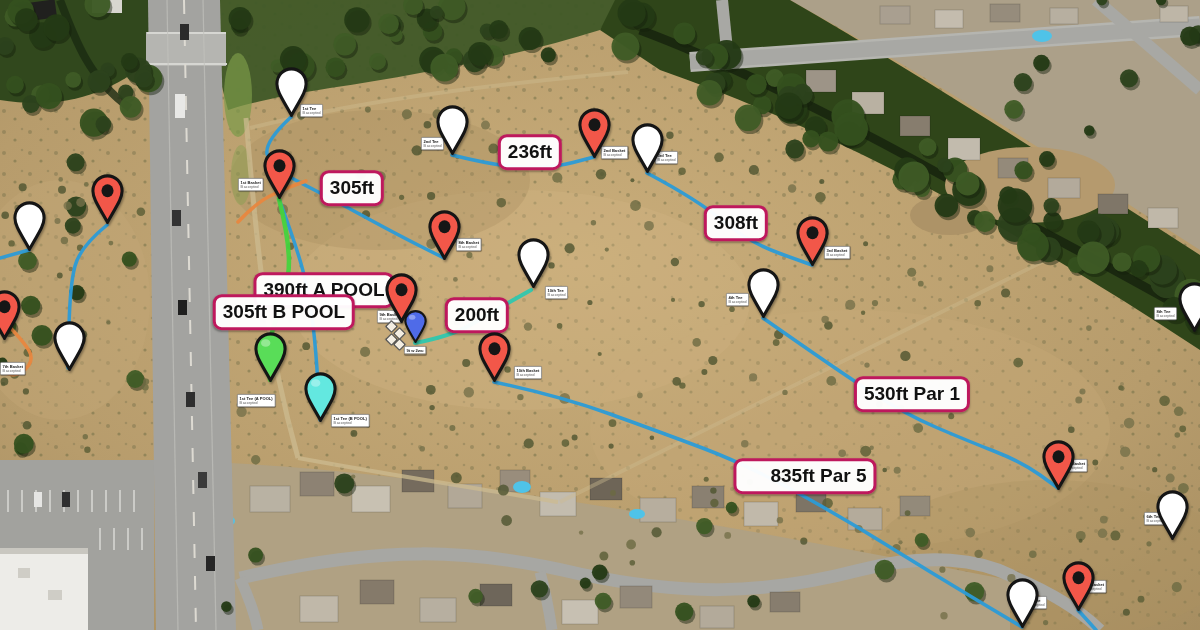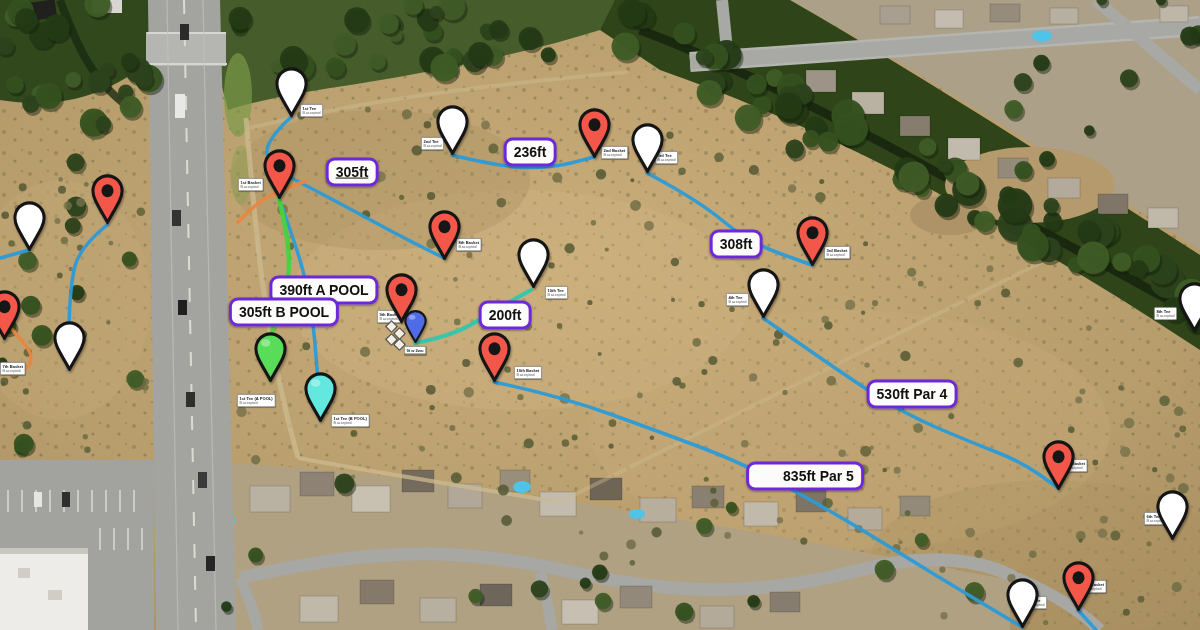--- a/index.html
+++ b/index.html
@@ -4,22 +4,22 @@
 <style>
   html,body{margin:0;padding:0;background:#222;}
   #stage{position:relative;width:1200px;height:630px;overflow:hidden;
          font-family:"Liberation Sans",sans-serif;background:#b49c6f;}
   #stage svg.layer{position:absolute;left:0;top:0;}
   #terrain{z-index:1;}
   #routes{z-index:2;}
   #labels{position:absolute;left:0;top:0;width:100%;height:100%;z-index:3;}
   #markers{position:absolute;left:0;top:0;width:100%;height:100%;z-index:4;}
   .dlabel{position:absolute;transform:translate(-50%,-50%);
-          background:rgba(255,255,255,.97);border:3px solid #6d28d9;border-radius:9px;
-          padding:2px 7px;font-weight:700;font-size:14px;line-height:1.35;color:#111;
+          background:rgba(255,255,255,.97);border:3px solid #be185d;border-radius:9px;
+          padding:2px 7px;font-weight:700;font-size:19px;line-height:1.35;color:#111;
           white-space:nowrap;box-shadow:0 1px 2px rgba(0,0,0,.3);z-index:3;}
   .marker{position:absolute;z-index:5;filter:drop-shadow(1px 2px 1px rgba(0,0,0,.35));}
   .note{position:absolute;z-index:4;background:#fff;border:1px solid #8e8e8e;border-radius:2px;
         padding:1px 2px;font-size:5px;line-height:1.25;font-weight:700;color:#222;
         transform:scale(.82);transform-origin:top left;white-space:nowrap;
         box-shadow:0 1px 1px rgba(0,0,0,.35);}
   .note .l2{font-weight:400;color:#555;font-size:4.4px;}
   .diamond{position:absolute;z-index:4;width:7px;height:7px;background:rgba(255,255,255,.78);
            border:1px solid #3a3a3a;transform:rotate(45deg);box-shadow:0 0 1px rgba(0,0,0,.6);}
 </style>
@@ -677,27 +677,27 @@
       <path d="M279,199 Q298,250 304,275 Q310,300 313,325 Q316,350 318,385 L320,420" stroke="#2b9bd7" stroke-width="3.5" fill="none" stroke-linecap="round" stroke-linejoin="round" opacity="0.95"></path>
       <path d="M107,225 Q80,247 75,266 Q70,285 69,326.5 L68,368" stroke="#2b9bd7" stroke-width="3.5" fill="none" stroke-linecap="round" stroke-linejoin="round" opacity="0.95"></path>
       <path d="M0,258 L29,250" stroke="#2b9bd7" stroke-width="3.5" fill="none" stroke-linecap="round" stroke-linejoin="round" opacity="0.95"></path>
       <path d="M279,199 Q292,250 288,275 Q284,300 276,320 Q268,340 269,360 L270,380" stroke="#45d33d" stroke-width="4.5" fill="none" stroke-linecap="round" stroke-linejoin="round" opacity="0.95"></path>
       <path d="M415,343 Q452,336 472,324 Q492,312 511.5,301 L531,290" stroke="#2fc7ae" stroke-width="4" fill="none" stroke-linecap="round" stroke-linejoin="round" opacity="0.95"></path>
       <path d="M238,222 Q256,203 270,196 Q284,189 295,185 L306,181" stroke="#e8873f" stroke-width="3.5" fill="none" stroke-linecap="round" stroke-linejoin="round" opacity="0.95"></path>
       <path d="M5,322 Q28,346 30.5,354 Q33,362 25.5,369 Q18,376 11.5,374.5 L5,373" stroke="#e8873f" stroke-width="3.5" fill="none" stroke-linecap="round" stroke-linejoin="round" opacity="0.95"></path>
     </svg>
 
   <div id="labels">
-      <div class="dlabel" style="left: 352px; top: 172px; text-decoration: underline;">305ft</div>
+      <div class="dlabel" style="left: 352px; top: 188px;">305ft</div>
       <div class="dlabel" style="left: 530px; top: 152px;">236ft</div>
-      <div class="dlabel" style="left: 736px; top: 244px;">308ft</div>
+      <div class="dlabel" style="left: 736px; top: 223px;">308ft</div>
       <div class="dlabel" style="left: 324px; top: 290px;">390ft A POOL</div>
       <div class="dlabel" style="left: 284px; top: 312px;">305ft B POOL</div>
-      <div class="dlabel" style="left: 477px; top: 315px; margin-left: 28px;">200ft</div>
-      <div class="dlabel" style="left: 912px; top: 394px;">530ft Par 4</div>
+      <div class="dlabel" style="left: 477px; top: 315px;">200ft</div>
+      <div class="dlabel" style="left: 912px; top: 394px;">530ft Par 1</div>
       <div class="dlabel" style="left: 805px; top: 476px; padding-left: 34px;">835ft Par 5</div>
     </div>
 
   <div id="markers">
       <div class="marker" style="left: 274.5px; top: 67px; width: 33px; height: 50px;"><svg width="33" height="50" viewBox="0 0 24 34" preserveAspectRatio="none">
           <path d="M12 1.2 C6.1 1.2 1.4 5.8 1.4 11.6 C1.4 16.2 4.6 20.6 12 32.8 C19.4 20.6 22.6 16.2 22.6 11.6 C22.6 5.8 17.9 1.2 12 1.2 Z" fill="#ffffff" stroke="#151515" stroke-width="2.2"></path>
         </svg></div>
       <div class="note" style="left: 300px; top: 104px;">
         <div class="l1">1st Tee</div>
         <div class="l2">B accepted</div>

